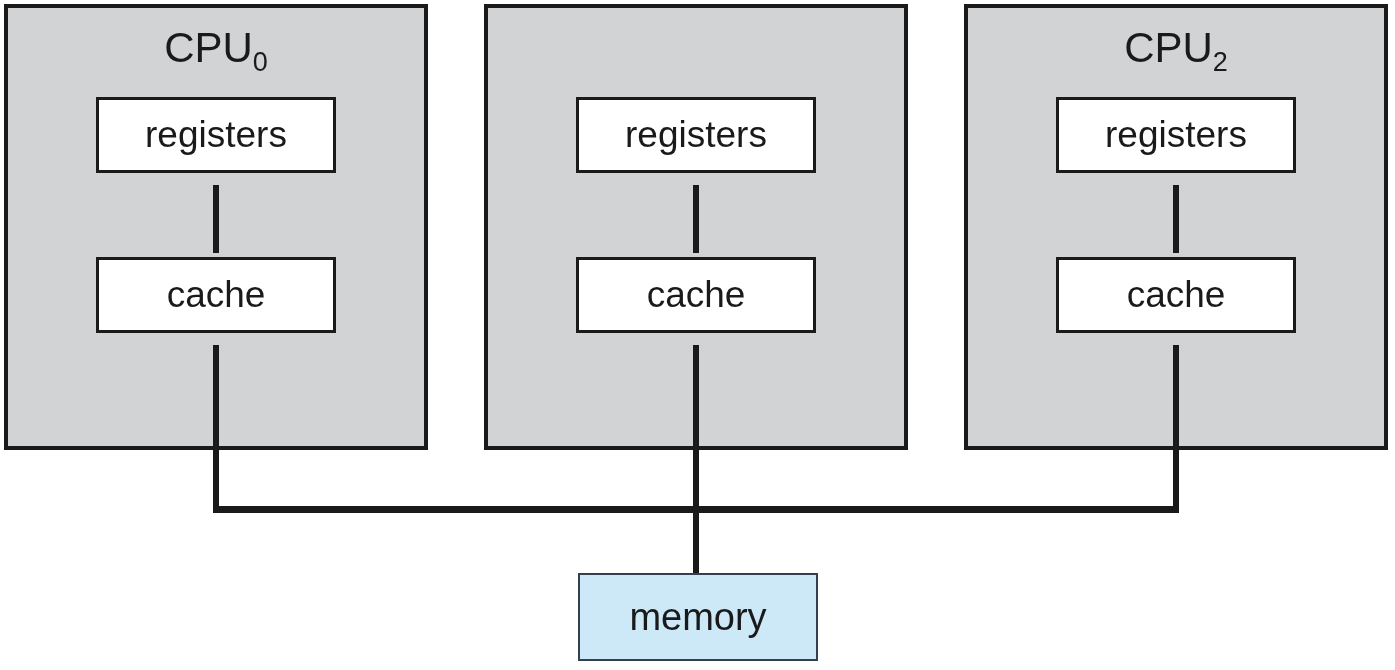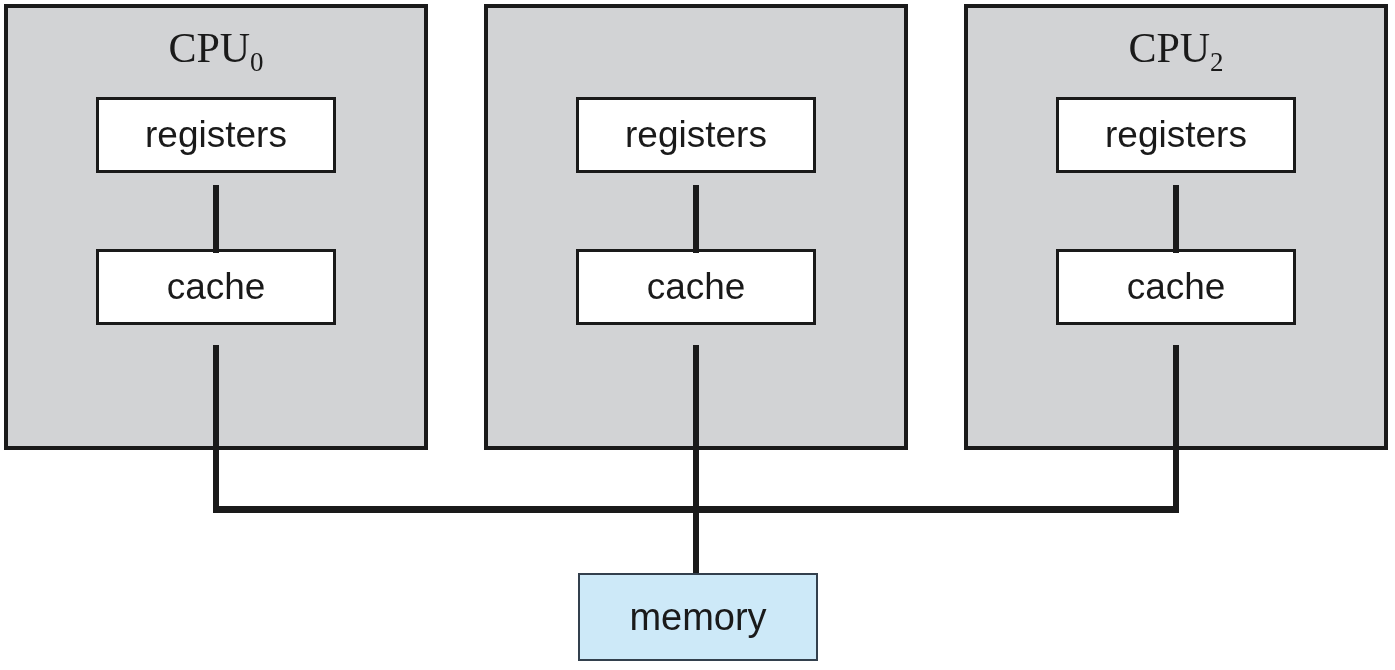--- a/index.html
+++ b/index.html
@@ -37,21 +37,20 @@
   .cpu.pos-2 { left: 964px; padding-left: 28px; }
   .cpu-label {
     position: absolute;
     top: 16px;
     left: 0;
     right: 0;
     text-align: center;
     font-size: 42px;
     color: var(--text);
     white-space: nowrap;
-    font-family: Liberation Serif, serif;
   }
   .cpu-sub {
     font-size: 27px;
     position: relative;
     top: 9px;
   }
   .inner-box {
     position: absolute;
     left: 50%;
     transform: translateX(-50%);
@@ -59,21 +58,21 @@
     height: 76px;
     background: var(--inner-fill);
     border: 3px solid var(--line);
     display: flex;
     align-items: center;
     justify-content: center;
     font-size: 37px;
     color: var(--text);
   }
   .registers-box { top: 89px; }
-  .cache-box { top: 241px; }
+  .cache-box { top: 249px; }
   .v-line {
     position: absolute;
     width: 6px;
     background: var(--line);
     transform: translateX(-50%);
   }
   .at-cpu0 { left: 216px; }
   .at-cpu1 { left: 696px; }
   .at-cpu2 { left: 1176px; }
   .reg-cache-line { top: 185px; height: 68px; }

